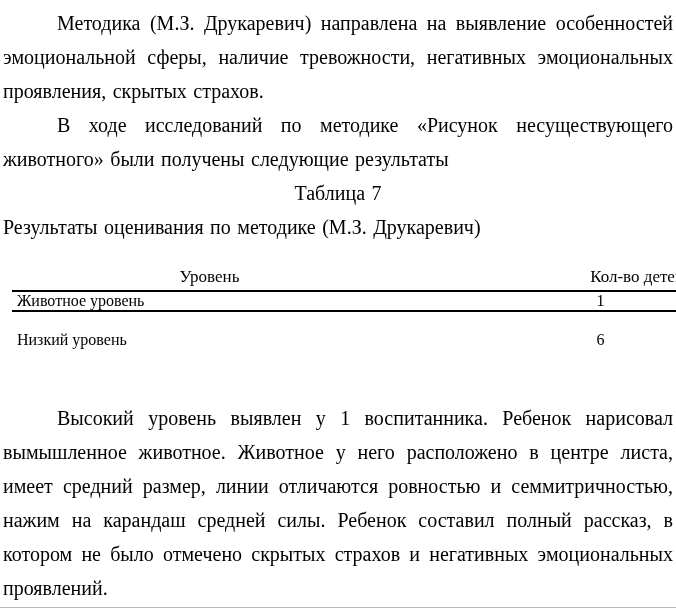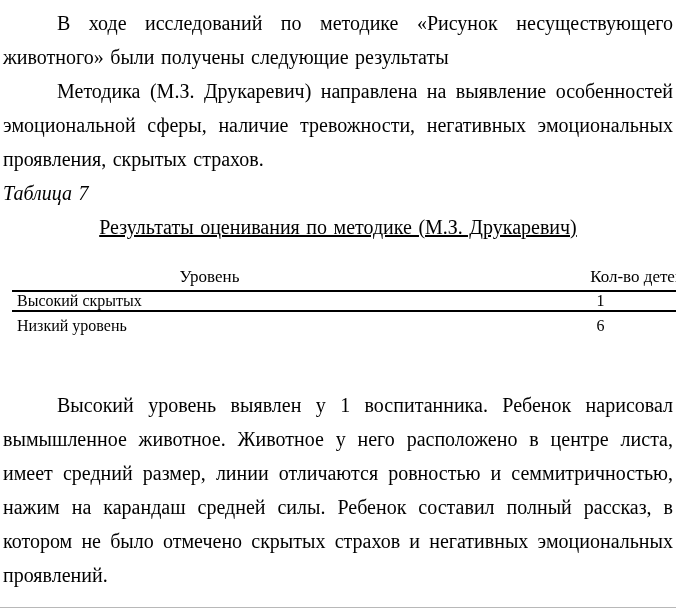--- a/index.html
+++ b/index.html
@@ -20,28 +20,26 @@
   }
   .body-text {
     margin: 0 3px;
     font-size: 20px;
     line-height: 34px;
     text-align: justify;
     text-indent: 54px;
     word-spacing: 1.5px;
   }
   .table-label {
+    text-align: center;
+    text-indent: 0;
+  }
+  .table-caption {
     text-align: left;
     text-indent: 0;
-    font-style: italic;
-  }
-  .table-caption {
-    text-align: center;
-    text-indent: 0;
-    text-decoration: underline;
   }
   table.results-table {
     width: 676px;
     margin: 20px 0 0 12px;
     border-collapse: collapse;
     table-layout: fixed;
     border-right: 8px solid #84cc16;
   }
   .results-table th, .results-table td {
     padding: 0;
@@ -68,21 +66,21 @@
     font-size: 16px;
     height: 20px;
     vertical-align: middle;
   }
   .results-table tbody tr:not(:last-child) td {
     border-bottom: 2px solid #000000;
   }
   .results-table tbody tr:last-child td {
     height: 25px;
     vertical-align: top;
-    padding-top: 5px;
+    padding-top: 19px;
   }
   td.cell-level {
     text-align: left;
     padding-left: 5px;
   }
   td.cell-count {
     text-align: center;
   }
   .analysis {
     margin-top: 52px;
@@ -93,38 +91,38 @@
     bottom: 2px;
     width: 676px;
     border-top: 1px solid #b8b8b8;
   }
 </style>
 </head>
 <body>
 
 <div class="page">
 
+  <p class="body-text">Методика (М.З. Друкаревич) направлена на выявление особенностей эмоциональной сферы, наличие тревожности, негативных эмоциональных проявления, скрытых страхов.</p>
+
   <p class="body-text">В ходе исследований по методике «Рисунок несуществующего животного» были получены следующие результаты</p>
-
-  <p class="body-text">Методика (М.З. Друкаревич) направлена на выявление особенностей эмоциональной сферы, наличие тревожности, негативных эмоциональных проявления, скрытых страхов.</p>
 
   <p class="body-text table-label">Таблица 7</p>
 
   <p class="body-text table-caption">Результаты оценивания по методике (М.З. Друкаревич)</p>
 
   <table class="results-table">
     <thead>
       <tr>
         <th class="col-level">Уровень</th>
         <th class="col-count">Кол-во детей</th>
       </tr>
     </thead>
     <tbody>
       <tr>
-        <td class="cell-level">Высокий скрытых</td>
+        <td class="cell-level">Животное уровень</td>
         <td class="cell-count">1</td>
       </tr>
       <tr>
         <td class="cell-level">Низкий уровень</td>
         <td class="cell-count">6</td>
       </tr>
     </tbody>
   </table>
 
   <p class="body-text analysis">Высокий уровень выявлен у 1 воспитанника. Ребенок нарисовал вымышленное животное. Животное у него расположено в центре листа, имеет средний размер, линии отличаются ровностью и семмитричностью, нажим на карандаш средней силы. Ребенок составил полный рассказ, в котором не было отмечено скрытых страхов и негативных эмоциональных проявлений.</p>

